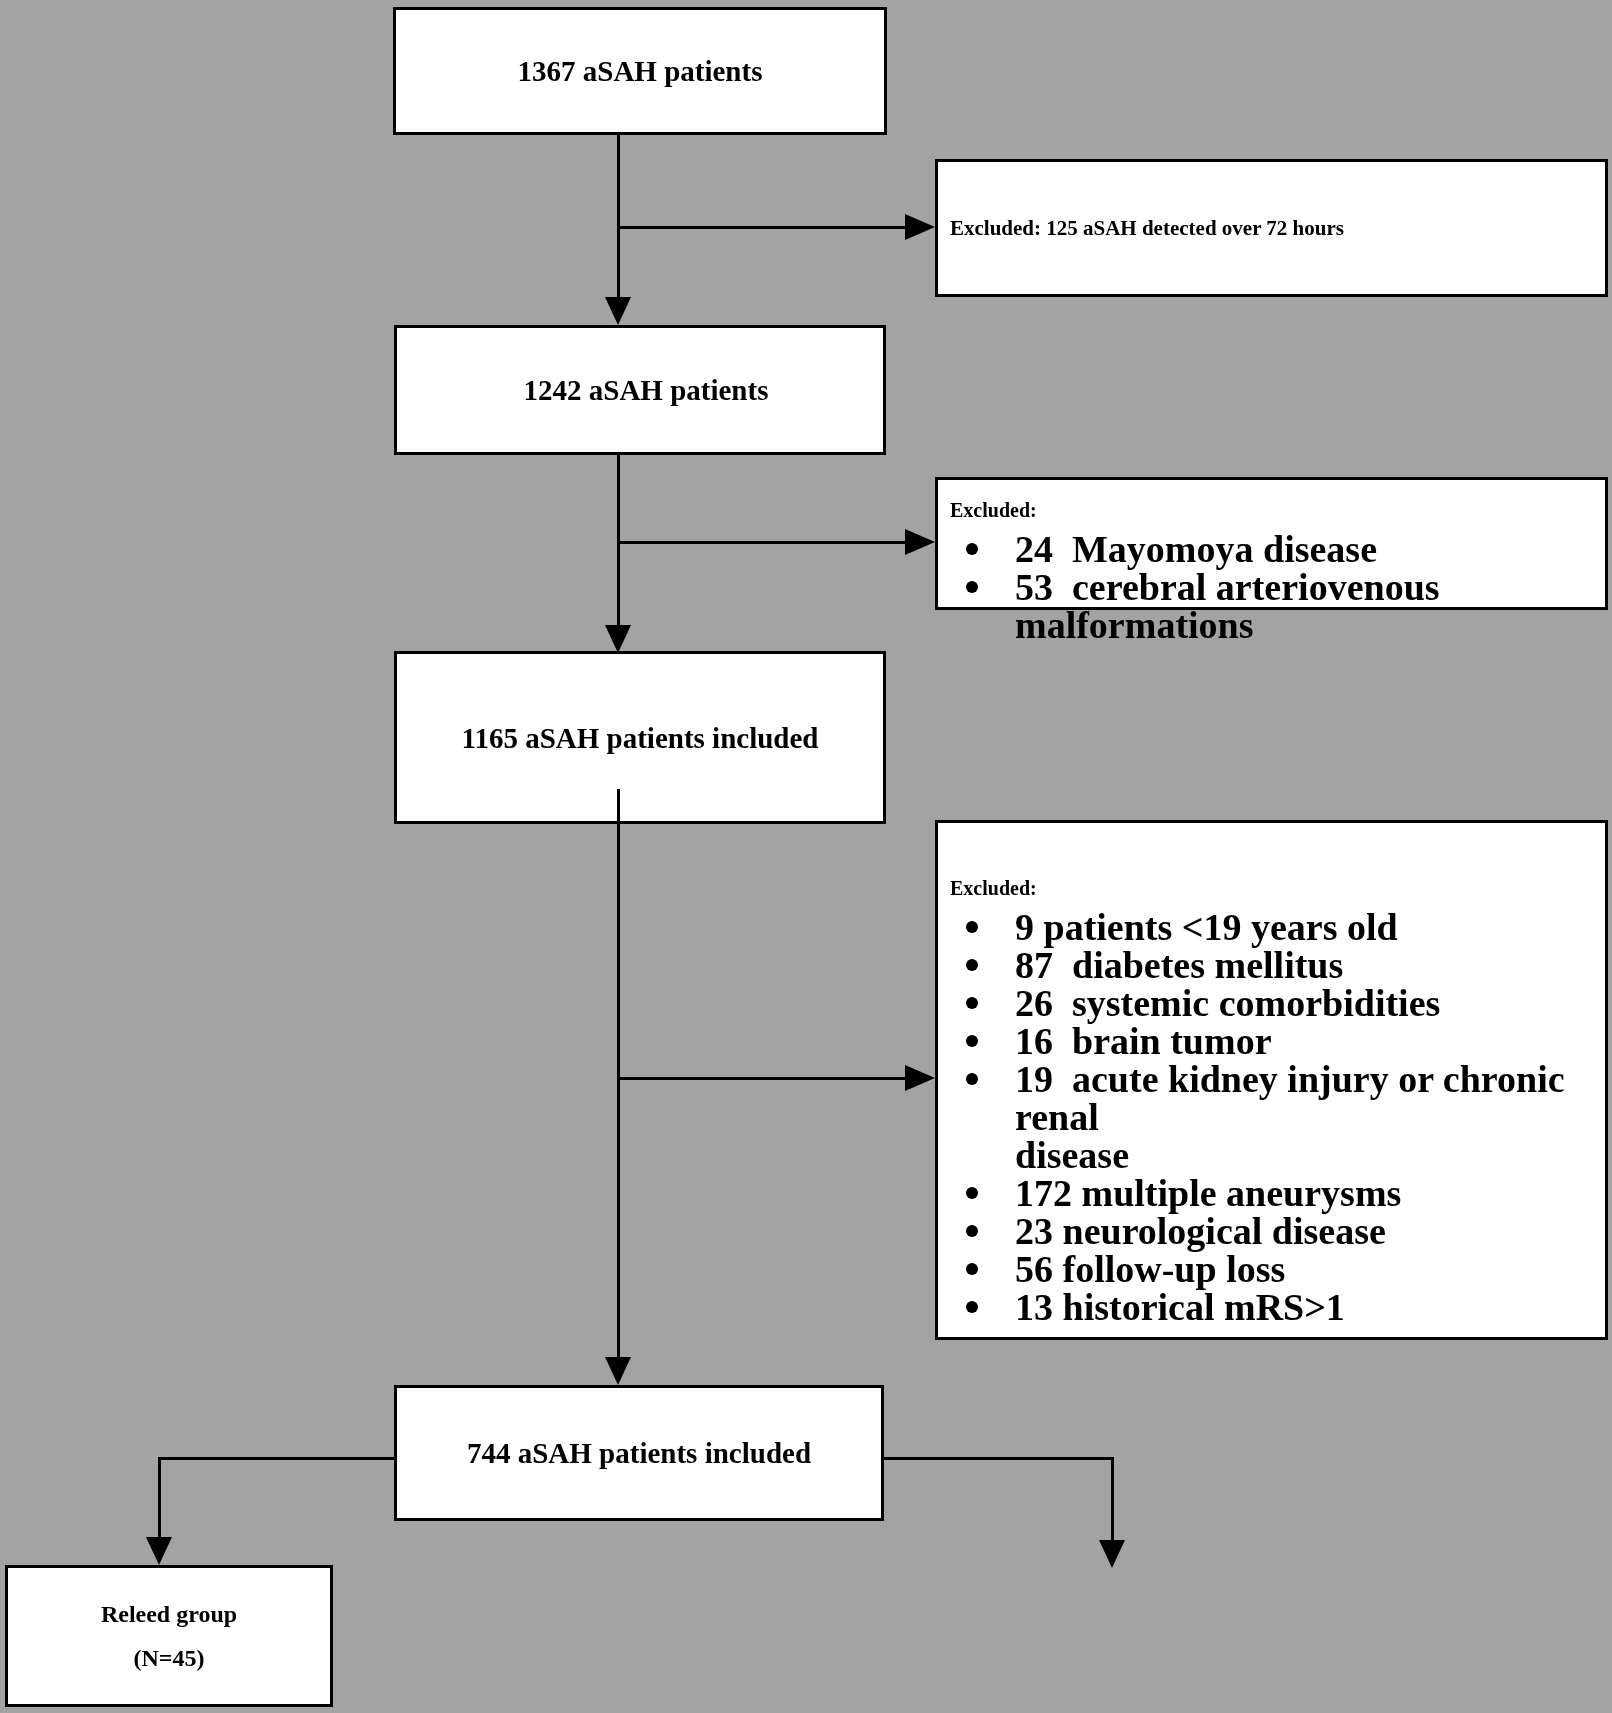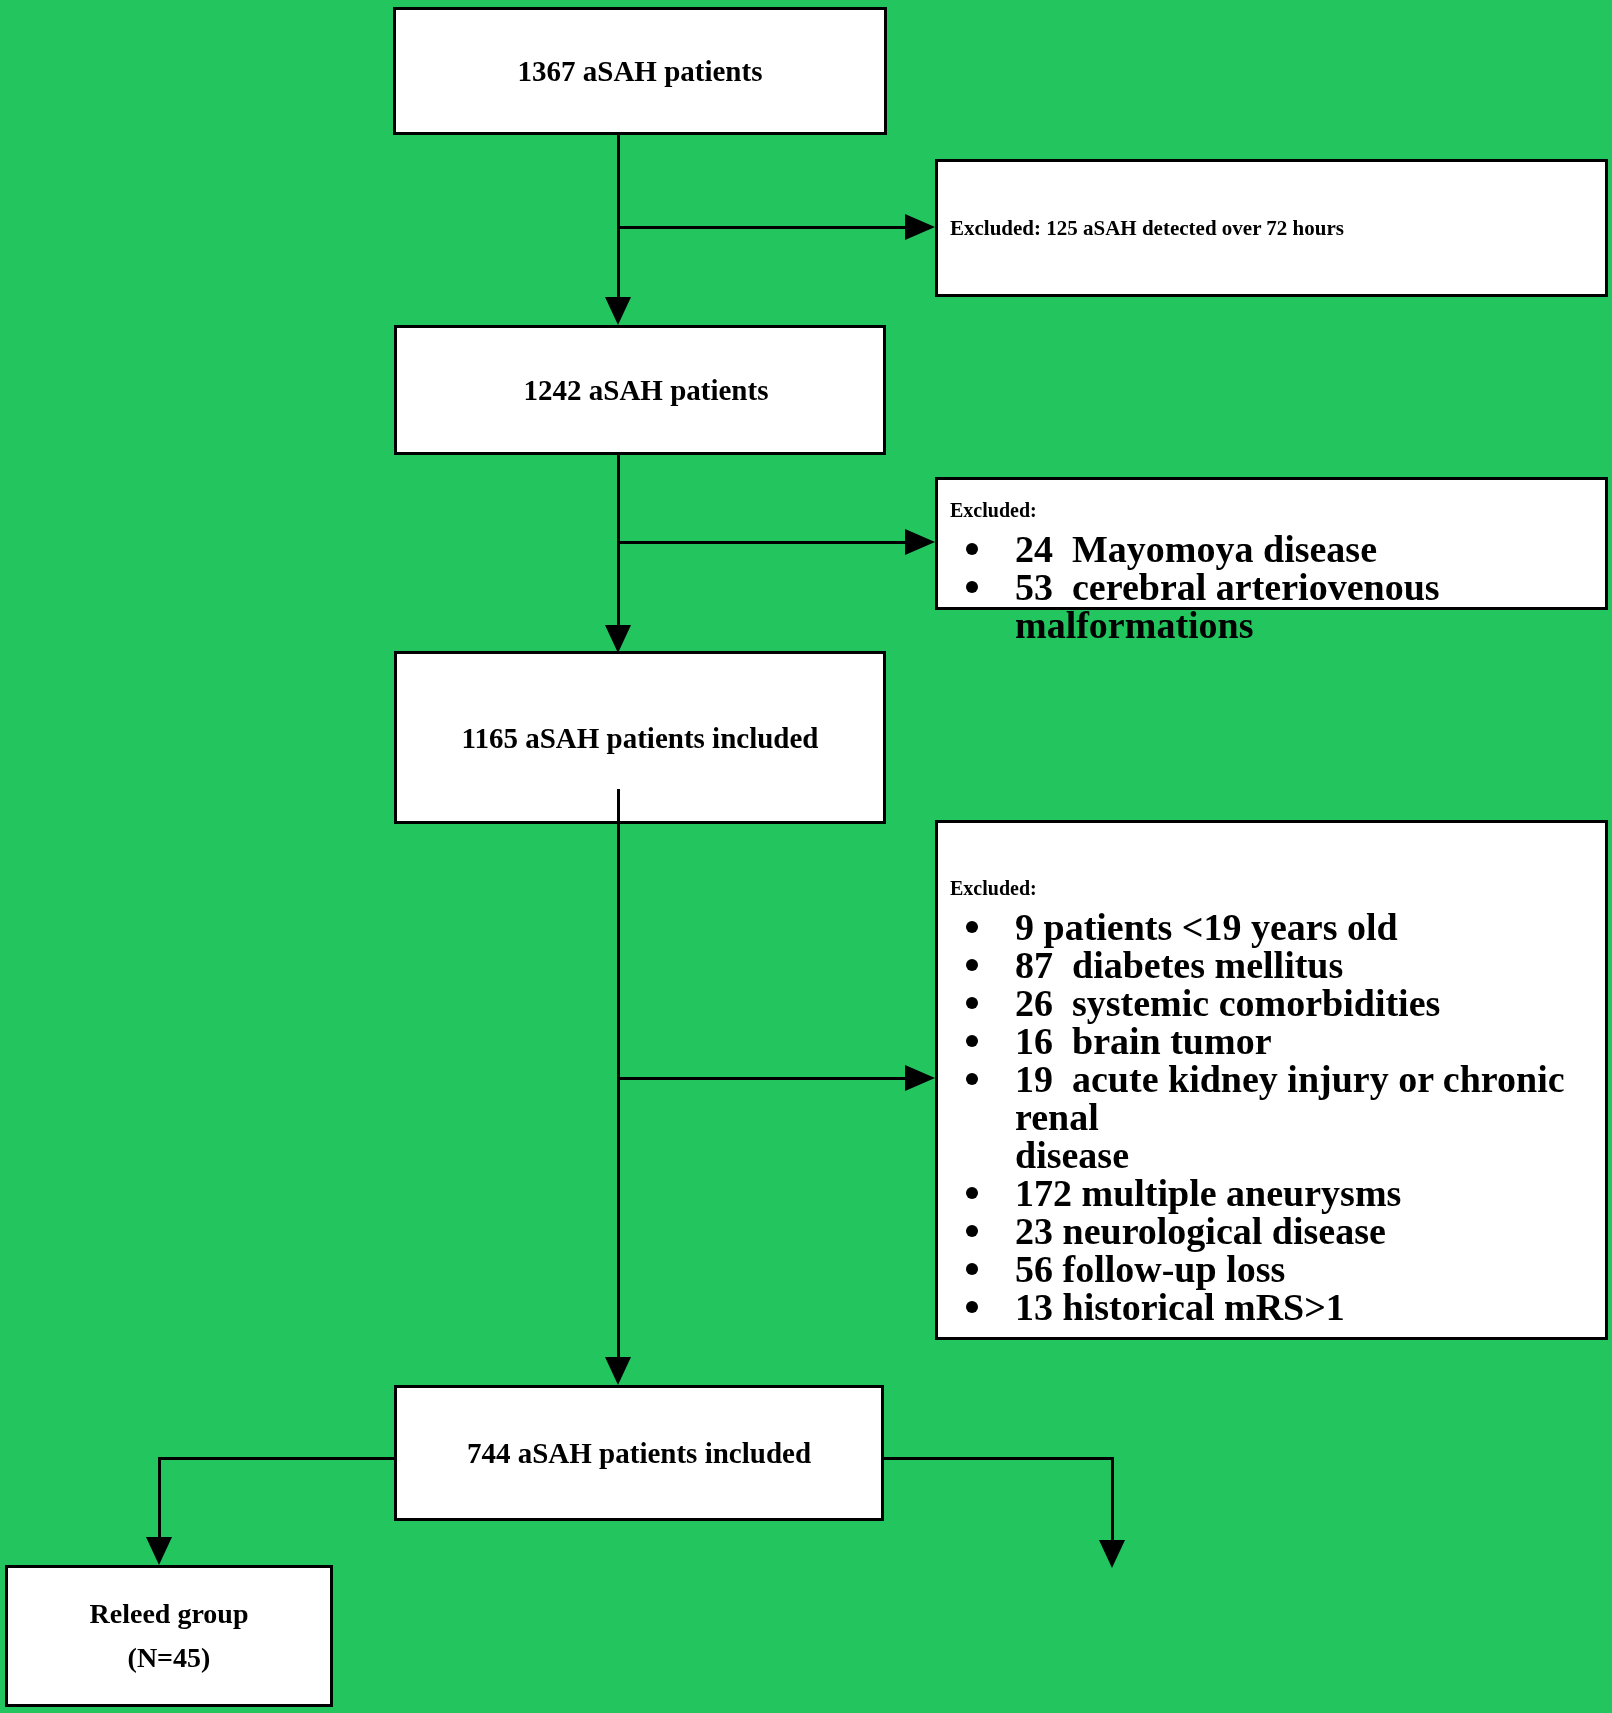--- a/index.html
+++ b/index.html
@@ -4,21 +4,21 @@
 <style>
   html, body {
     margin: 0;
     padding: 0;
     background: #ffffff;
   }
   #canvas {
     position: relative;
     width: 1612px;
     height: 1713px;
-    background: #22c55e;
+    background: #a3a3a3;
     font-family: "Liberation Serif", "DejaVu Serif", serif;
     font-weight: bold;
     color: #000000;
     overflow: hidden;
   }
   .box {
     position: absolute;
     box-sizing: border-box;
     border: 3px solid #000000;
     background: #ffffff;
@@ -27,21 +27,21 @@
     width: 100%;
     height: 100%;
     display: flex;
     flex-direction: column;
     align-items: center;
     justify-content: center;
     text-align: center;
     font-size: 29px;
     line-height: 44px;
   }
-  .group-label { font-size: 28px; line-height: 44px; text-align: center; }
+  .group-label { font-size: 24px; line-height: 44px; text-align: center; }
   .ex-single {
     display: flex;
     align-items: center;
     padding-left: 12px;
     font-size: 21px;
   }
   .ex-heading {
     font-size: 20px;
     line-height: 40px;
   }

